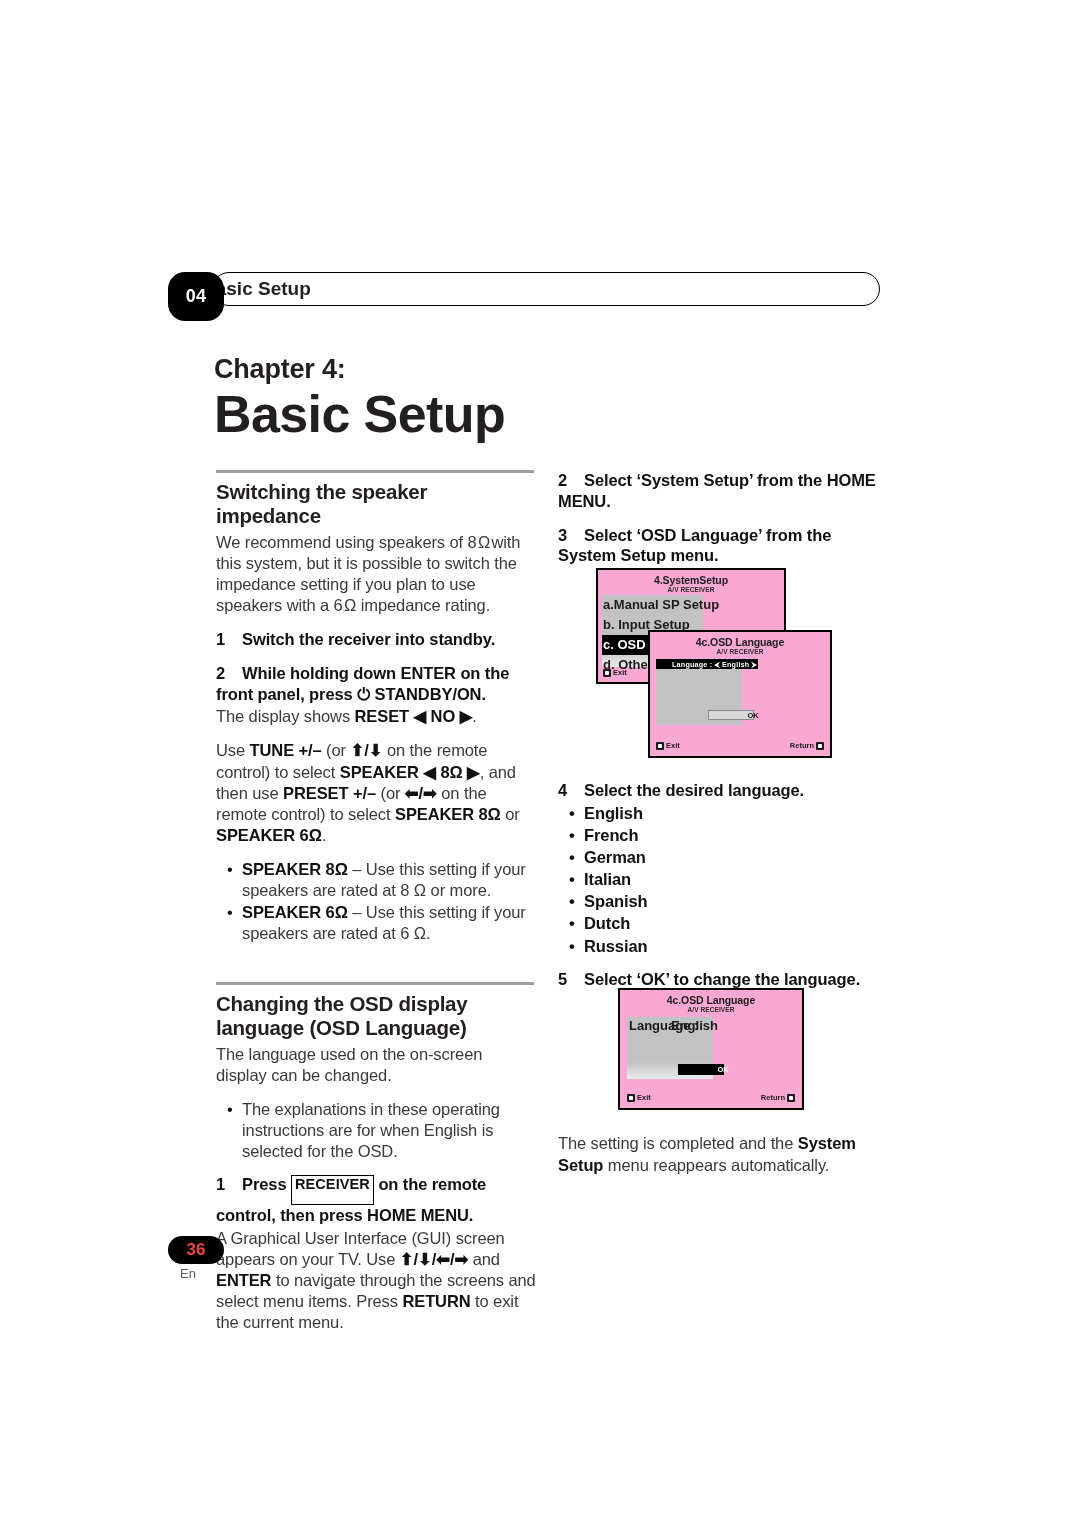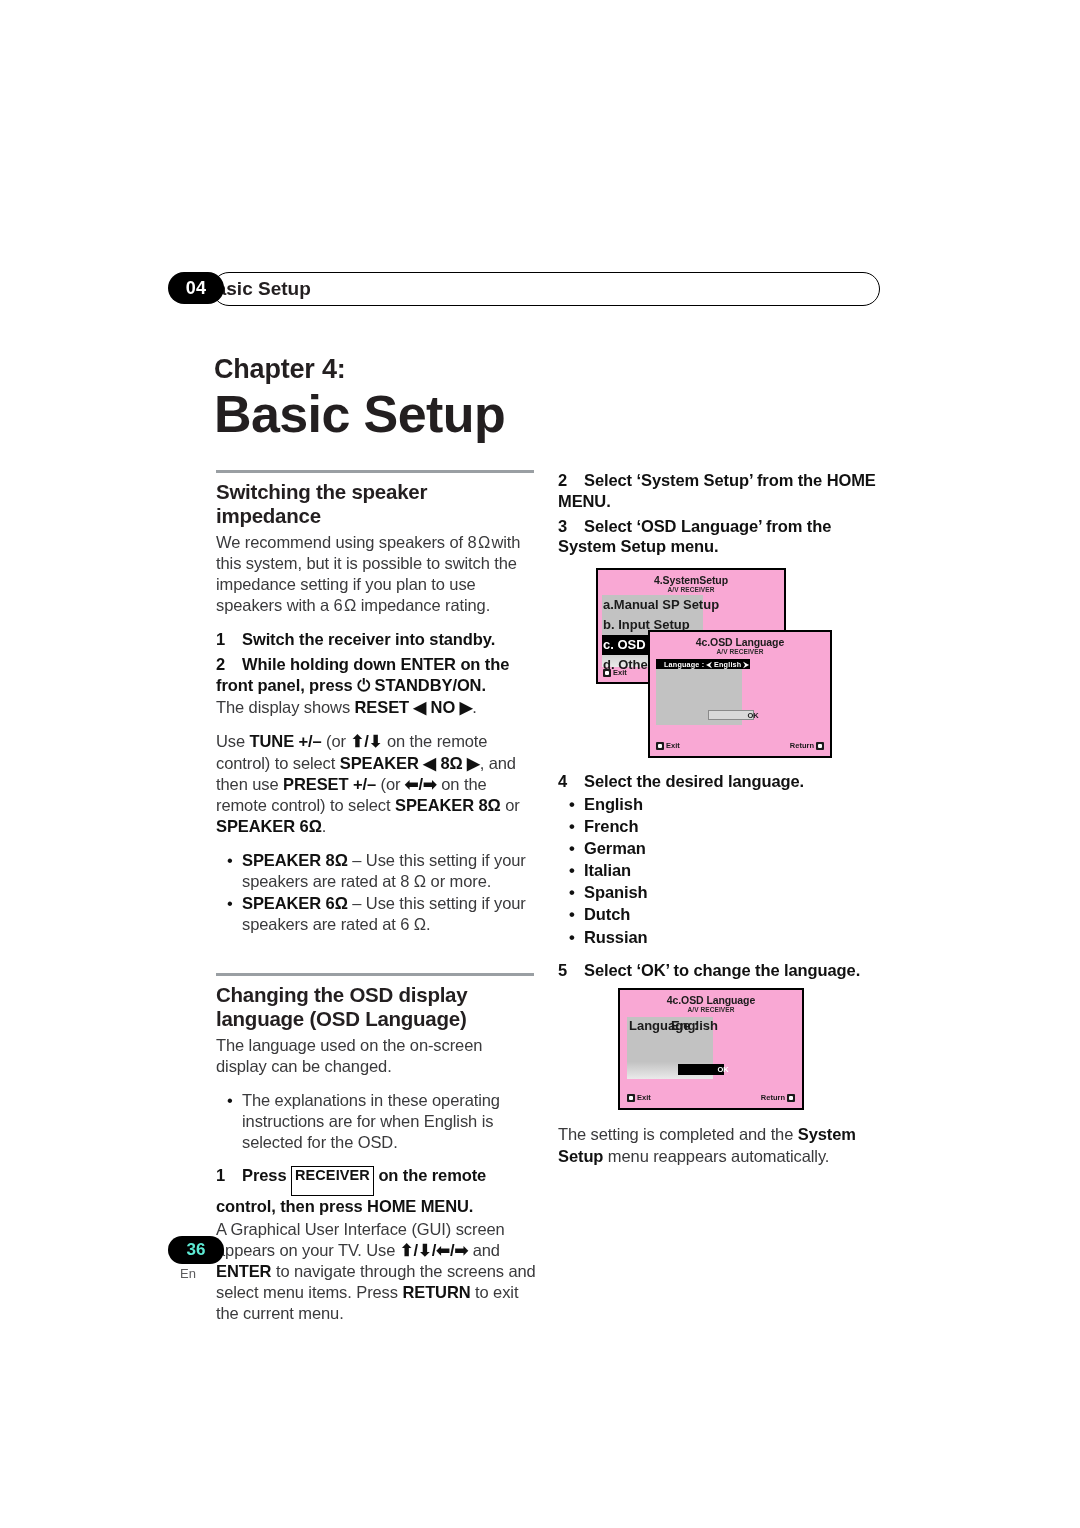--- a/index.html
+++ b/index.html
@@ -22,21 +22,21 @@
     left: 168px;
     top: 272px;
     width: 712px;
     height: 34px;
   }
   .chapter-tab {
     position: absolute;
     left: 0;
     top: 0;
     width: 56px;
-    height: 32px;
+    height: 49px;
     background: #000000;
     border-radius: 17px 17px 17px 17px;
     color: #ffffff;
     font-size: 18px;
     font-weight: bold;
     display: flex;
     align-items: center;
     justify-content: center;
     letter-spacing: 0.2px;
     z-index: 2;
@@ -119,21 +119,21 @@
     line-height: 1.26;
     margin: 0 0 2px 0;
     color: #111;
     letter-spacing: -0.1px;
     text-indent: 0;
   }
   p.step .num {
     display: inline-block;
     width: 26px;
   }
-  p.step-gap { margin-top: 4px; }
+  p.step-gap { margin-top: 13px; }
 
   ul.bullets {
     margin: 0 0 12px 0;
     padding-left: 26px;
     list-style: none;
   }
   ul.bullets li {
     font-size: 16.5px;
     line-height: 1.28;
     color: #3a3a3c;
@@ -211,21 +211,21 @@
     color: #ffffff;
   }
   .osd-lang-bar {
     position: absolute;
     background: #000000;
     color: #ffffff;
     font-size: 7.2px;
     font-weight: bold;
     display: flex;
     align-items: center;
-    padding-left: 8px;
+    padding-left: 16px;
     letter-spacing: 0.2px;
     white-space: nowrap;
   }
   .osd-lang-plain {
     position: absolute;
     font-size: 13px;
     font-weight: bold;
     color: #1b1b1b;
     white-space: nowrap;
   }
@@ -280,21 +280,21 @@
 
   
   .pagenum {
     position: absolute;
     left: 168px;
     top: 1236px;
     width: 56px;
     height: 28px;
     background: #000000;
     border-radius: 14px;
-    color: #5eead4;
+    color: #ef4444;
     font-size: 17px;
     font-weight: bold;
     display: flex;
     align-items: center;
     justify-content: center;
   }
   .pagelang {
     position: absolute;
     left: 180px;
     top: 1266px;

